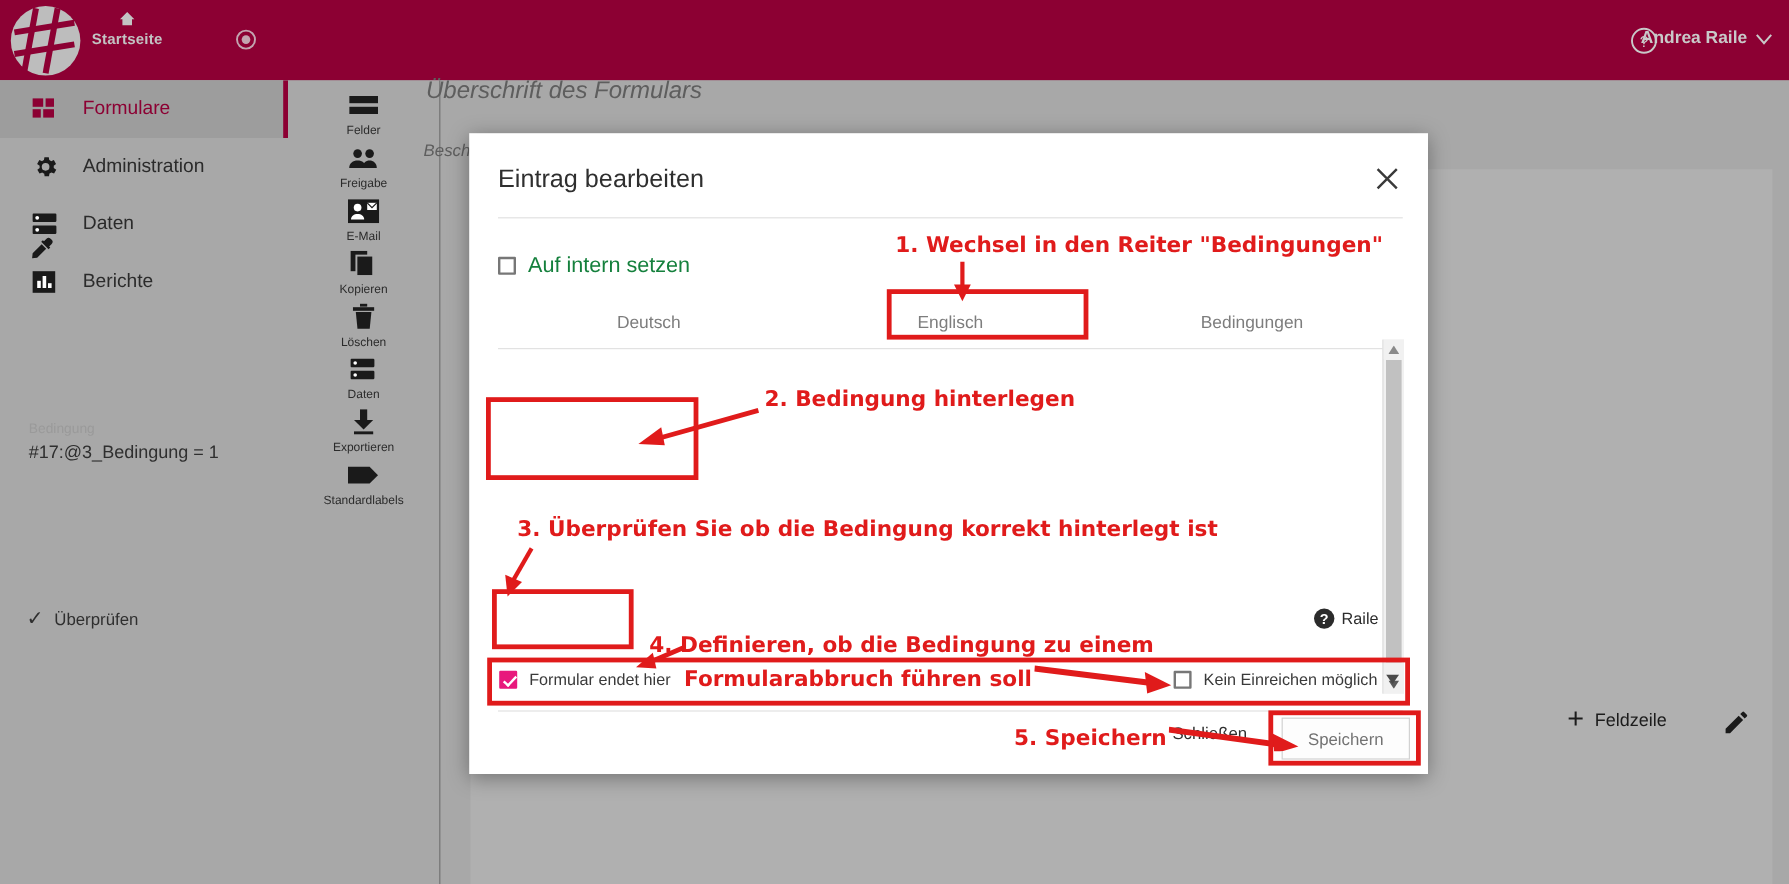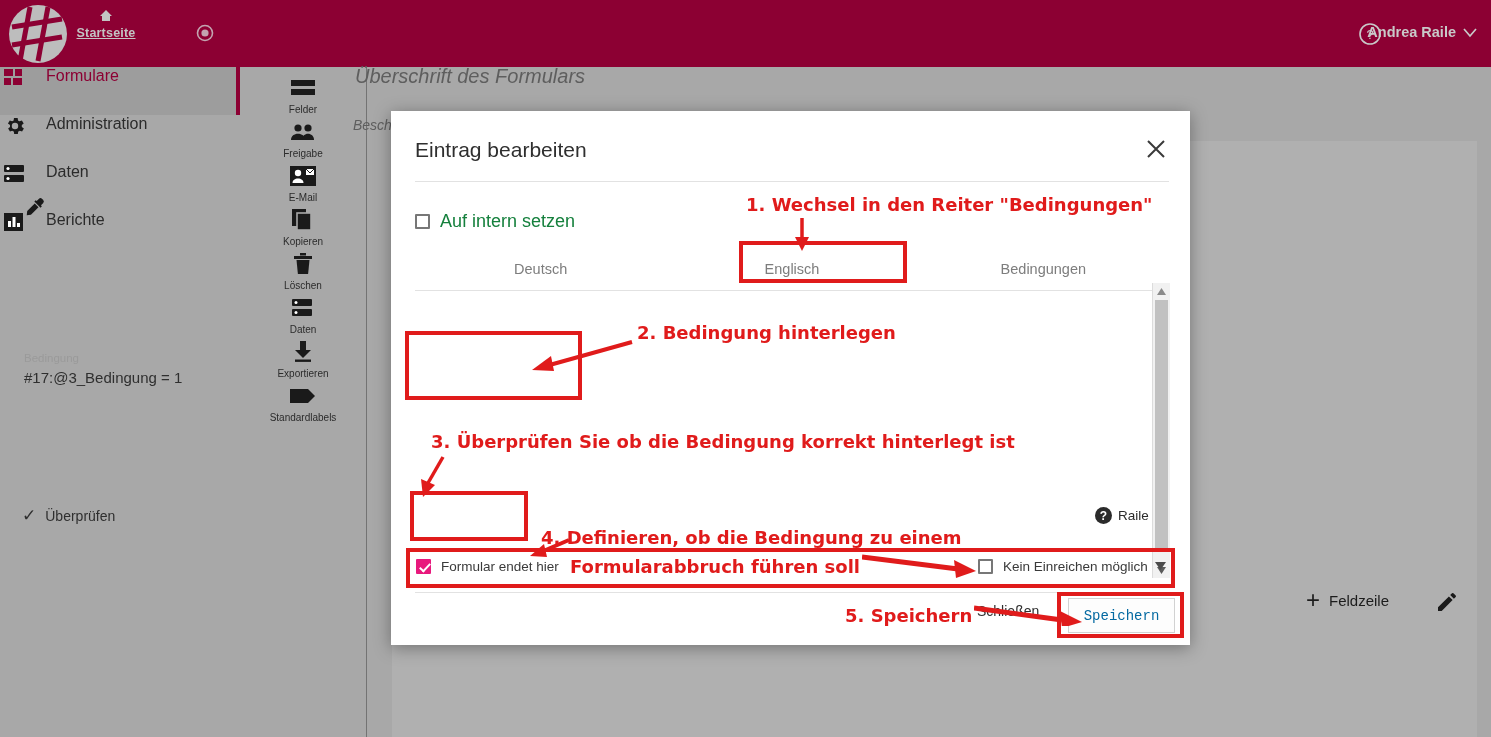--- a/index.html
+++ b/index.html
@@ -16,38 +16,38 @@
   #logo{
     position:absolute;left:6px;top:4px;width:64px;height:60px;
   }
   .home-block{
     position:absolute;left:76px;top:8px;width:60px;text-align:center;
     color:#c9c9c9;
   }
   .home-block .hicon{display:block;line-height:14px;height:16px;}
   .home-block .hlabel{
     display:block;font-size:12.5px;font-weight:bold;letter-spacing:.2px;
-    color:#c3c3c3;margin-top:2px;text-decoration:underline;
+    color:#c3c3c3;margin-top:2px;
   }
   #record-icon{position:absolute;left:196px;top:24px;width:18px;height:18px;}
   #help-top{position:absolute;right:109px;top:22px;width:24px;height:24px;}
   #username{
     position:absolute;right:35px;top:24px;color:#c9c9c9;
     font-size:14.5px;font-weight:bold;white-space:nowrap;
   }
   #user-caret{position:absolute;right:14px;top:28px;}
 
   
   #leftnav{
     position:absolute;left:0;top:67px;width:240px;height:670px;
     background:#a8a8a8;
   }
   .nav-item{
-    position:relative;height:48px;display:flex;
-    padding-left:4px;box-sizing:border-box;color:#2b2b2b;font-size:16px;
+    position:relative;height:48px;display:flex;align-items:center;
+    padding-left:27px;box-sizing:border-box;color:#2b2b2b;font-size:16px;
   }
   .nav-item .nicon{width:30px;height:22px;display:flex;align-items:center;}
   .nav-item .nlabel{margin-left:12px;}
   .nav-item.active{
     background:#9d9d9d;color:#8c0033;
   }
   .nav-item.active:after{
     content:"";position:absolute;right:0;top:0;width:4px;height:48px;background:#8c0033;
   }
 
@@ -158,22 +158,22 @@
   }
   #chk-kein{
     position:absolute;left:978px;top:559px;display:flex;align-items:center;font-size:13.5px;color:#3a3a3a;
   }
   #kein-caret{position:absolute;left:1155px;top:562px;}
   #btn-schliessen{
     position:absolute;left:977px;top:603px;font-size:14px;color:#2f2f2f;cursor:pointer;
   }
   #btn-speichern{
     position:absolute;left:1068px;top:598px;width:105px;height:33px;
-    border:1px solid #d2d2d2;background:#fdfdfd;font-size:14px;color:#0369a1;
-    display:flex;align-items:center;justify-content:center;cursor:pointer;font-family:Liberation Mono, monospace;
+    border:1px solid #d2d2d2;background:#fdfdfd;font-size:14px;color:#737373;
+    display:flex;align-items:center;justify-content:center;cursor:pointer;
   }
 
   
   #annot{position:absolute;left:0;top:0;width:1328px;height:737px;pointer-events:none;}
   .abox{position:absolute;border:4px solid #e01b1b;box-sizing:border-box;}
   .atext{
     position:absolute;color:#e01b1b;font-weight:bold;white-space:nowrap;
     font-family:"DejaVu Sans", sans-serif;
   }
 </style>

